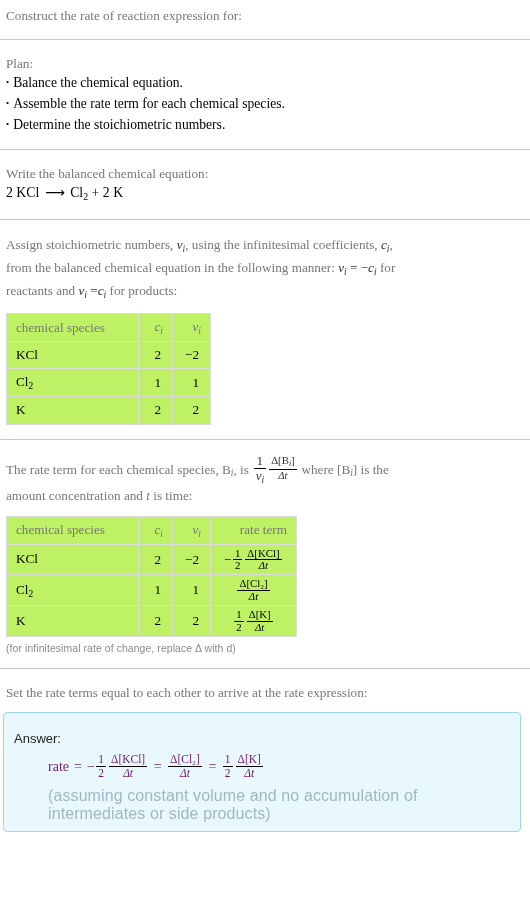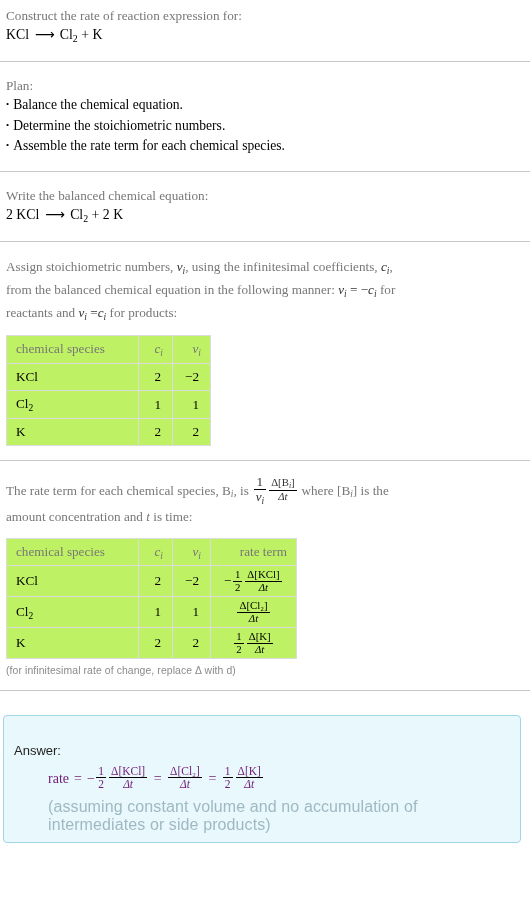--- a/index.html
+++ b/index.html
@@ -121,21 +121,21 @@
     font-size: 10.4px;
     color: #8a8a8a;
     letter-spacing: 0.1px;
   }
 
   
   .answer-box {
     border: 1px solid #9fd6e8;
     background: #e9f8fc;
     border-radius: 4px;
-    padding: 27px 10px 8px 10px;
+    padding: 18px 10px 8px 10px;
     width: 518px;
     margin-left: -3px;
   }
   .answer-label {
     font-family: "Liberation Sans", sans-serif;
     font-size: 13px;
     color: #222;
     margin-bottom: 7px;
   }
   .answer-eq {
@@ -154,35 +154,30 @@
   }
   .eqsign { padding: 0 5px; }
 </style>
 </head>
 <body>
 
 <div class="page">
 
   <div class="gap-xs"></div>
   <div class="prompt">Construct the rate of reaction expression for:</div>
-  <div class="equation">
-    <span>KCl</span><span class="arrow">⟶</span><span>Cl</span><sub>2</sub>
-    <span>+</span>
-    <span>K</span>
-  </div>
 
   <div class="gap-m"></div>
   <hr class="sep">
   <div class="gap-m"></div>
 
   <div class="prompt">Plan:</div>
   <ul class="bullets">
     <li>Balance the chemical equation.</li>
+    <li>Assemble the rate term for each chemical species.</li>
     <li>Determine the stoichiometric numbers.</li>
-    <li>Assemble the rate term for each chemical species.</li>
   </ul>
 
   <div class="gap-m"></div>
   <hr class="sep">
   <div class="gap-m"></div>
 
   <div class="prompt">Write the balanced chemical equation:</div>
   <div class="equation">
     <span>2</span>
     <span>KCl</span><span class="arrow">⟶</span><span>Cl</span><sub>2</sub>
@@ -298,20 +293,21 @@
     </tbody>
   </table>
 
   <div class="gap-xs"></div>
   <div class="footnote">(for infinitesimal rate of change, replace Δ with d)</div>
 
   <div class="gap-m"></div>
   <hr class="sep">
   <div class="gap-m"></div>
 
+  <div class="prompt">Set the rate terms equal to each other to arrive at the rate expression:</div>
 
   <div class="gap-s"></div>
 
   <div class="answer-box">
     <div class="answer-label">Answer:</div>
     <div class="answer-eq">
       <span>rate</span><span class="eqsign">=</span><span>−</span><span class="frac sm">
           <span class="num">1</span>
           <span class="den">2</span>
         </span><span class="frac sm">

